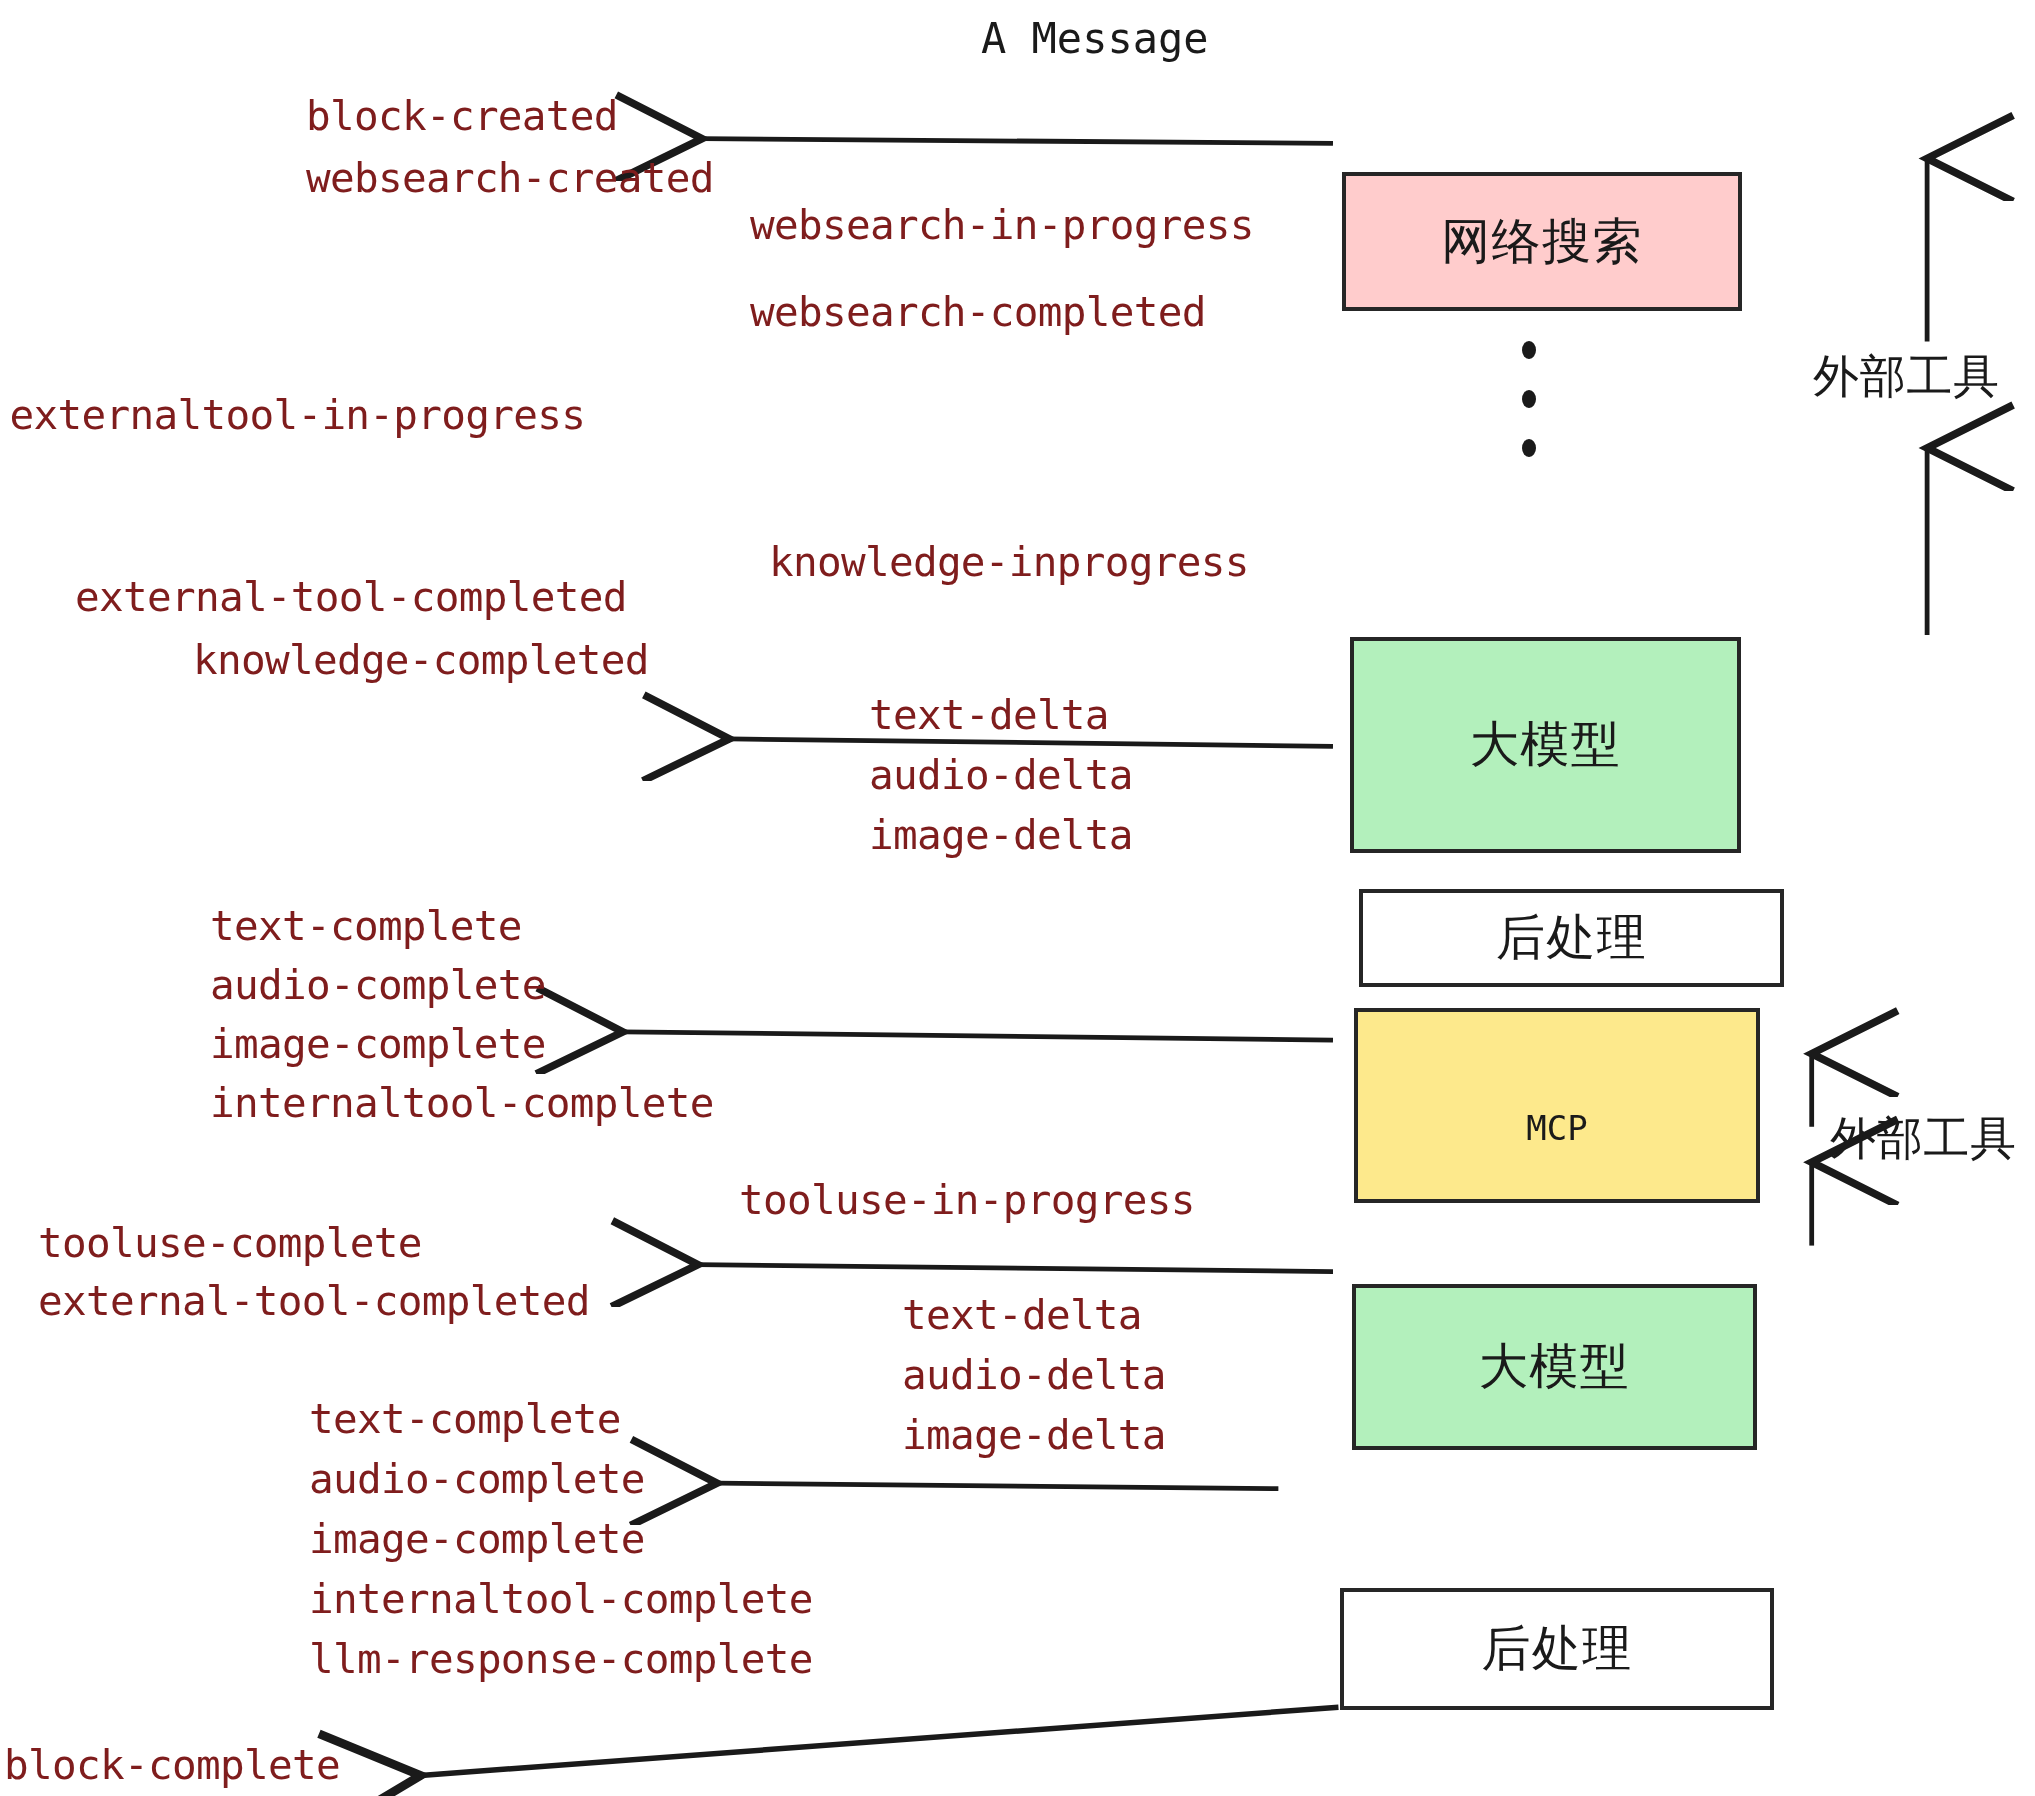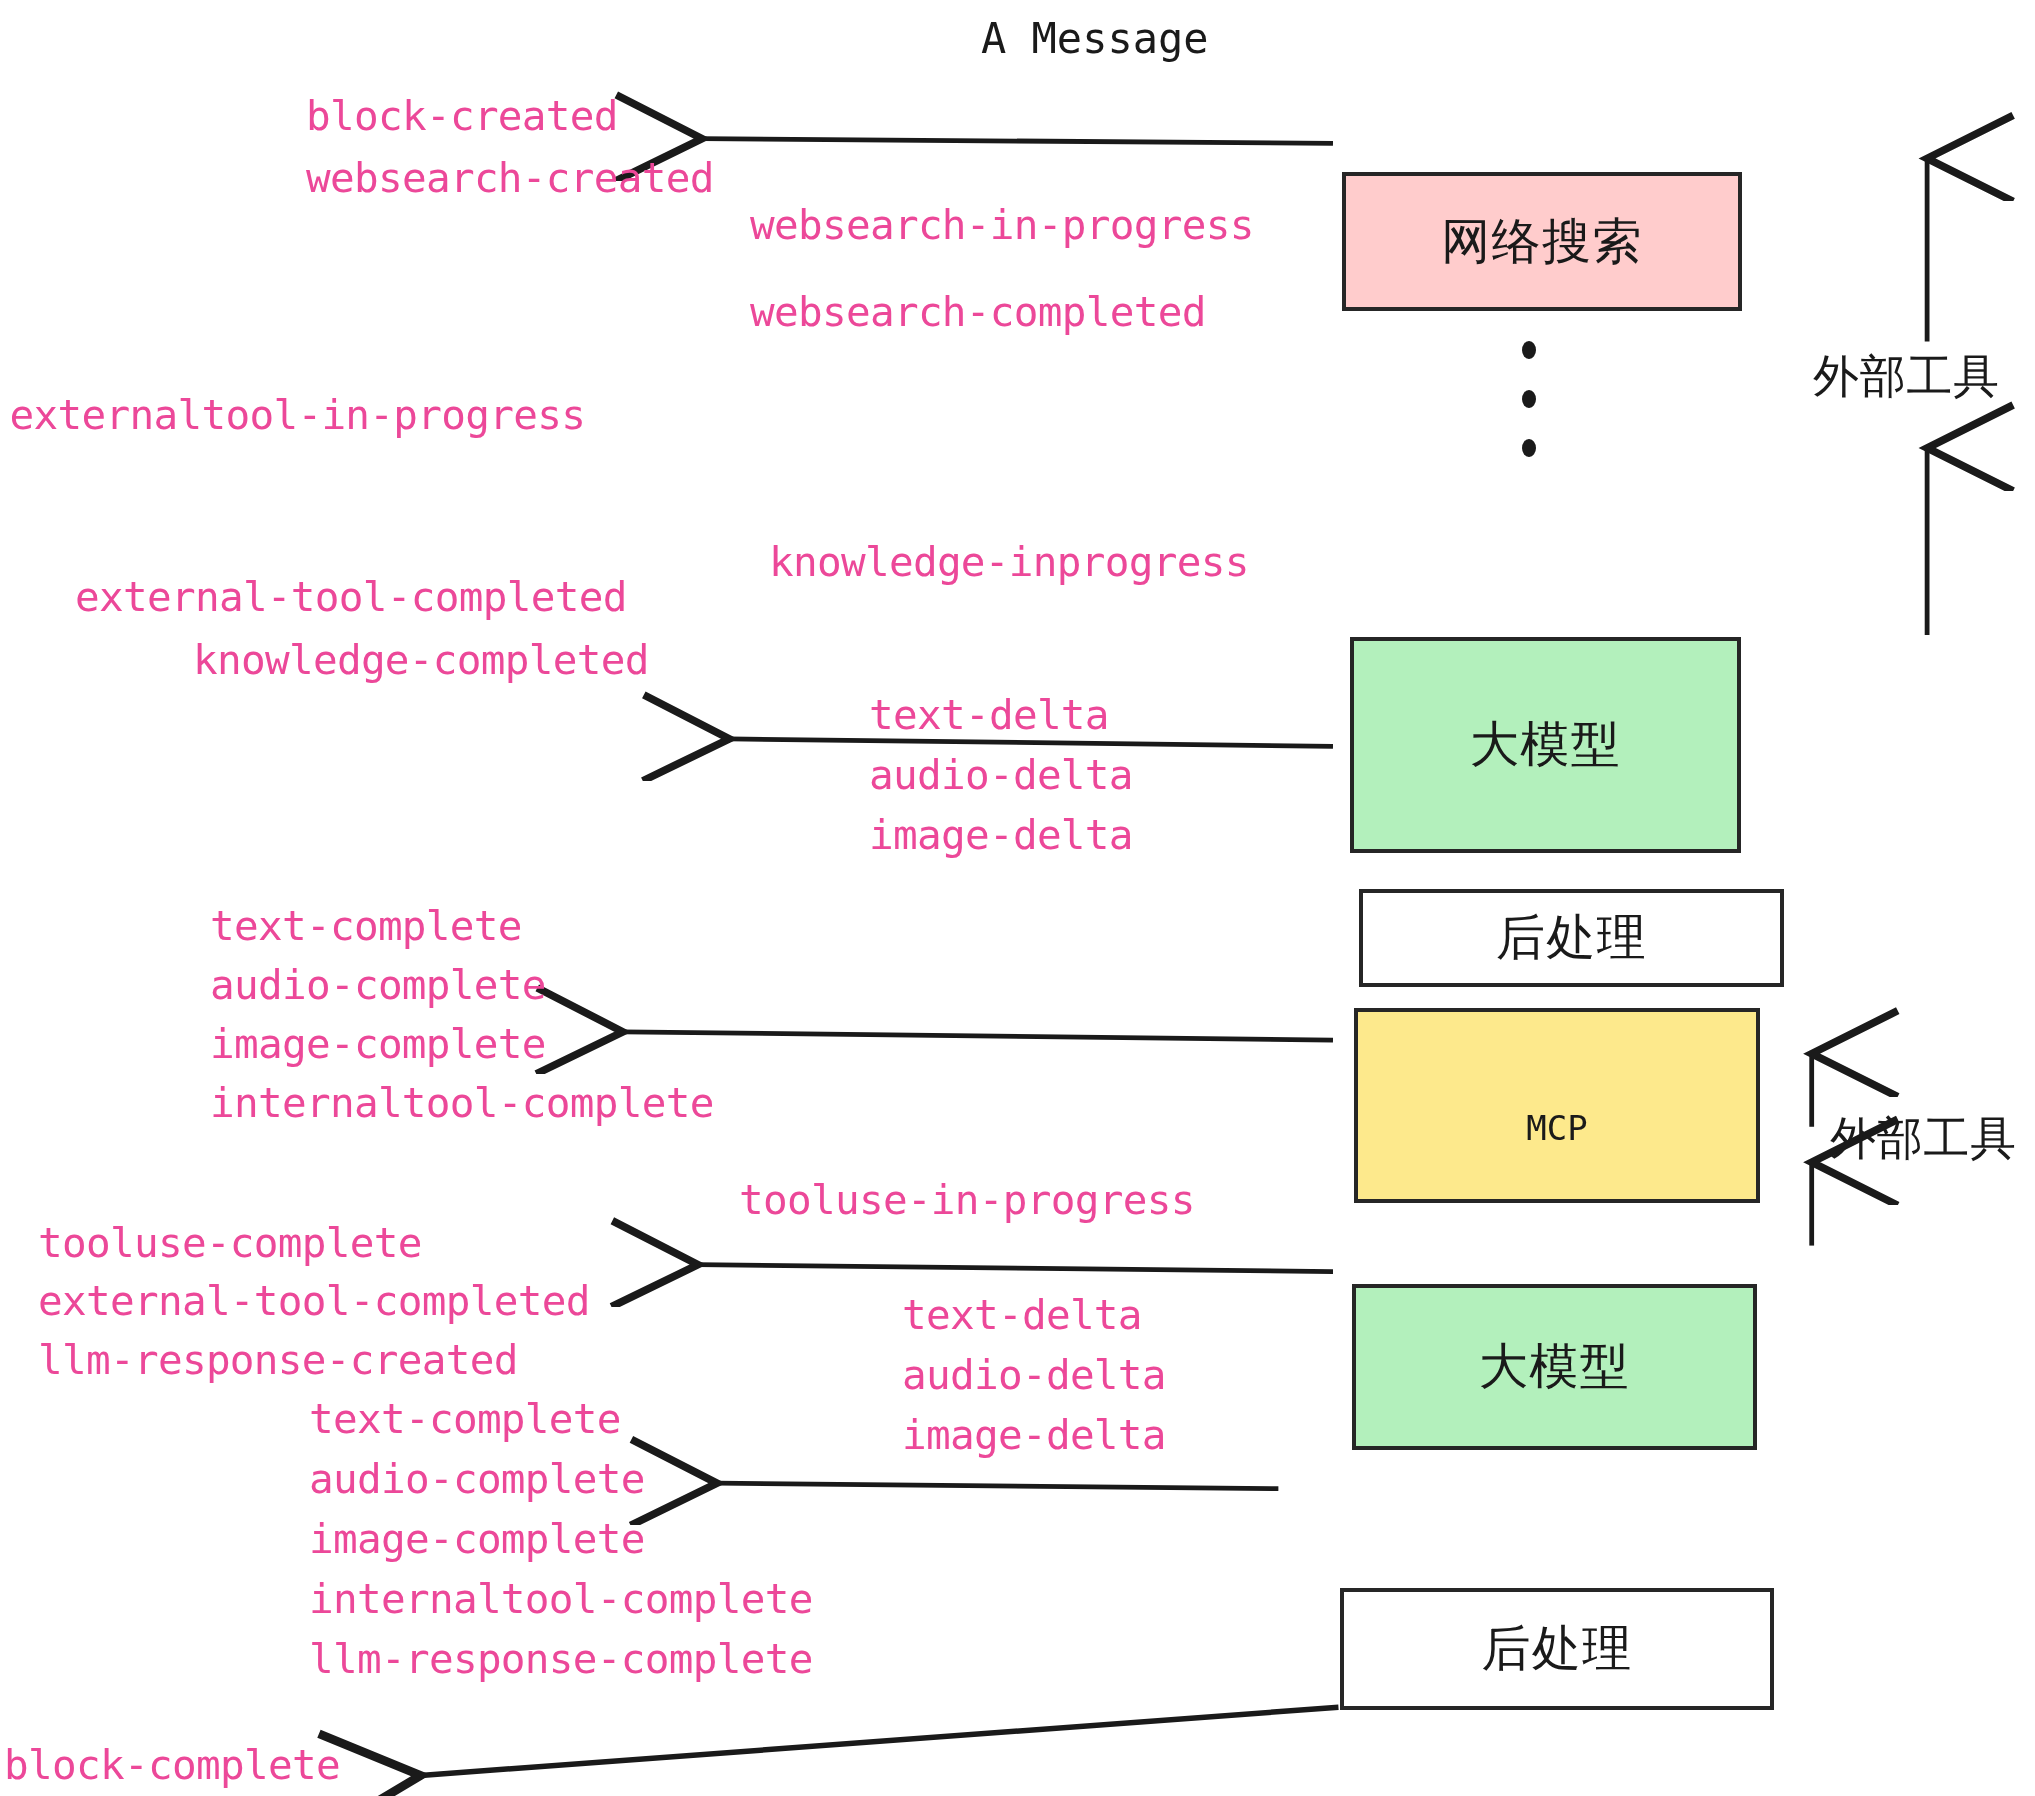--- a/index.html
+++ b/index.html
@@ -14,21 +14,21 @@
     background: #ffffff;
     overflow: hidden;
     font-family: "DejaVu Sans Mono", "Liberation Mono", monospace;
     border-radius: 21px;
   }
   .evt {
     position: absolute;
     font-family: "DejaVu Sans Mono", "Liberation Mono", monospace;
     font-size: 41px;
     line-height: 1;
-    color: #ec4899;
+    color: #7f1d1d;
     white-space: nowrap;
     letter-spacing: -0.7px;
   }
   .title {
     position: absolute;
     font-family: "DejaVu Sans Mono", "Liberation Mono", monospace;
     font-size: 42px;
     color: #1a1a1a;
     white-space: nowrap;
   }
@@ -183,21 +183,20 @@
   <div class="evt" style="left:210px; top:1024px;">image-complete</div>
 
   <div class="evt" style="left:210px; top:1083px;">internaltool-complete</div>
 
   <div class="evt" style="left:739px; top:1139px;margin-top:41px;">tooluse-in-progress</div>
 
   <div class="evt" style="left:38px; top:1223px;">tooluse-complete</div>
 
   <div class="evt" style="left:38px; top:1281px;">external-tool-completed</div>
 
-  <div class="evt" style="left:38px; top:1340px;">llm-response-created</div>
 
   <div class="evt" style="left:902px; top:1295px;">text-delta</div>
 
   <div class="evt" style="left:902px; top:1355px;">audio-delta</div>
 
   <div class="evt" style="left:902px; top:1415px;">image-delta</div>
 
   <div class="evt" style="left:309px; top:1399px;">text-complete</div>
 
   <div class="evt" style="left:309px; top:1459px;">audio-complete</div>

